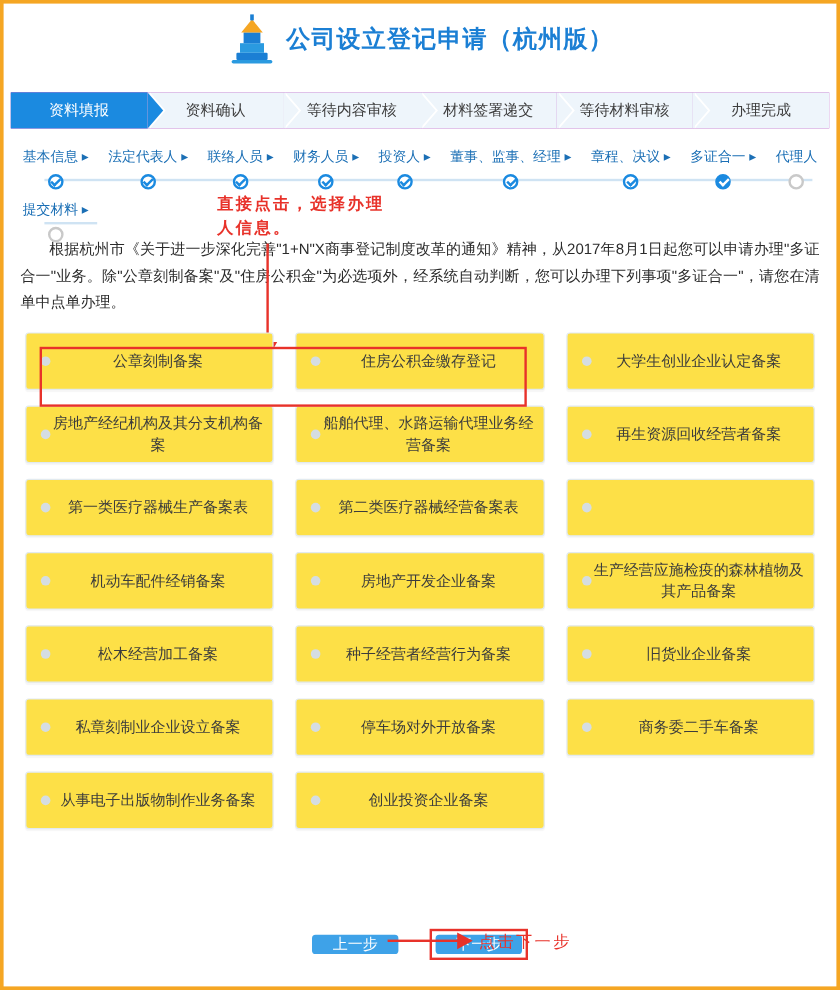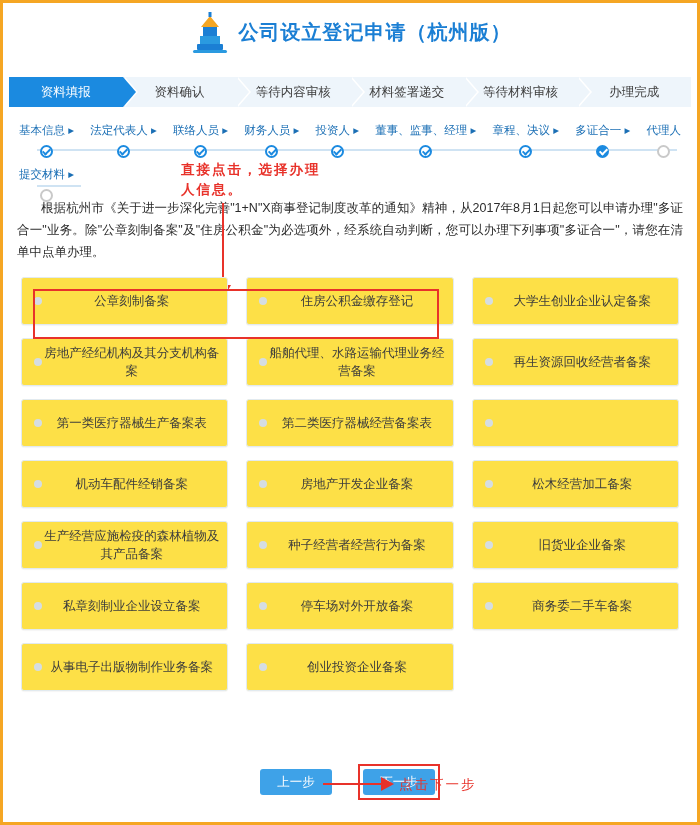--- a/index.html
+++ b/index.html
@@ -237,21 +237,21 @@
     left: 0;
     right: 0;
     bottom: 22px;
     display: flex;
     align-items: center;
     justify-content: center;
     gap: 26px;
   }
   .btn {
     width: 72px;
-    height: 26px;
+    height: 16px;
     border-radius: 3px;
     font-size: 12.5px;
     display: flex;
     align-items: center;
     justify-content: center;
     color: #ffffff;
     cursor: pointer;
     border: none;
   }
   .btn-prev { background: #3ea2e8; }
@@ -408,25 +408,25 @@
       <div class="item">
         <span class="bullet"></span>
         <span>机动车配件经销备案</span>
       </div>
       <div class="item">
         <span class="bullet"></span>
         <span>房地产开发企业备案</span>
       </div>
       <div class="item">
         <span class="bullet"></span>
+        <span>生产经营应施检疫的森林植物及其产品备案</span>
+      </div>
+      <div class="item">
+        <span class="bullet"></span>
         <span>松木经营加工备案</span>
-      </div>
-      <div class="item">
-        <span class="bullet"></span>
-        <span>生产经营应施检疫的森林植物及其产品备案</span>
       </div>
       <div class="item">
         <span class="bullet"></span>
         <span>种子经营者经营行为备案</span>
       </div>
       <div class="item">
         <span class="bullet"></span>
         <span>旧货业企业备案</span>
       </div>
       <div class="item">

